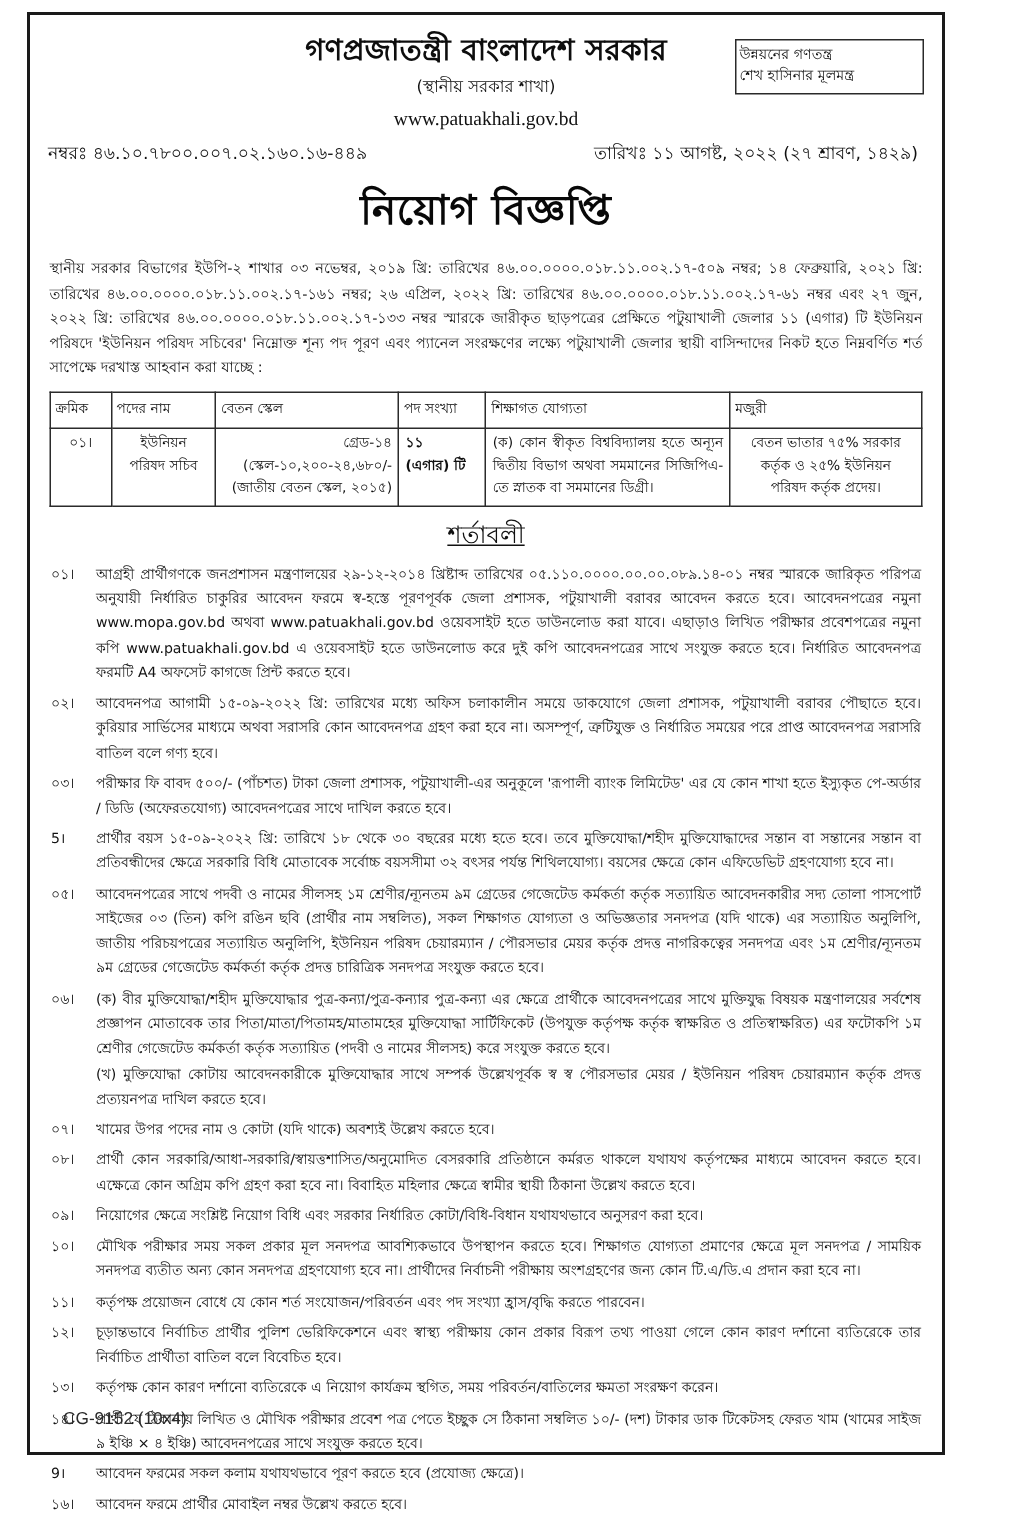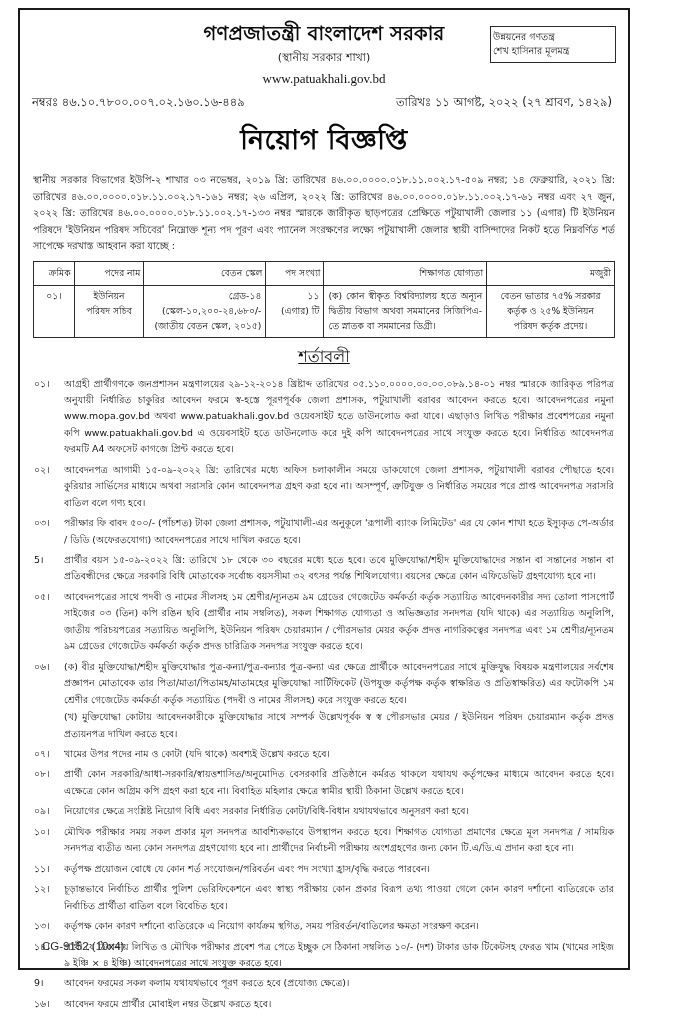--- a/index.html
+++ b/index.html
@@ -118,28 +118,28 @@
     color: #111;
   }
   table.post-table th,
   table.post-table td {
     border: 1px solid #2b2b2b;
     padding: 3px 4px;
     vertical-align: top;
     line-height: 1.62;
   }
   table.post-table th {
-    text-align: right;
+    text-align: left;
     font-weight: normal;
     padding: 4px 3px;
   }
   td.c-serial   { text-align: center; width: 7%; }
   td.c-post     { text-align: center; width: 12%; }
   td.c-scale    { text-align: right; width: 21%; }
-  td.c-count    { text-align: right; width: 10%; }
+  td.c-count    { text-align: left; width: 10%; font-weight: bold; }
   td.c-edu      { text-align: justify; width: 28%; }
   td.c-salary   { text-align: center; width: 22%; }
   .cellline { display: block; }
 
   
   .cond-heading {
     text-align: center;
     font-family: "DejaVu Sans", sans-serif;
     font-size: 16px;
     text-decoration: underline;

